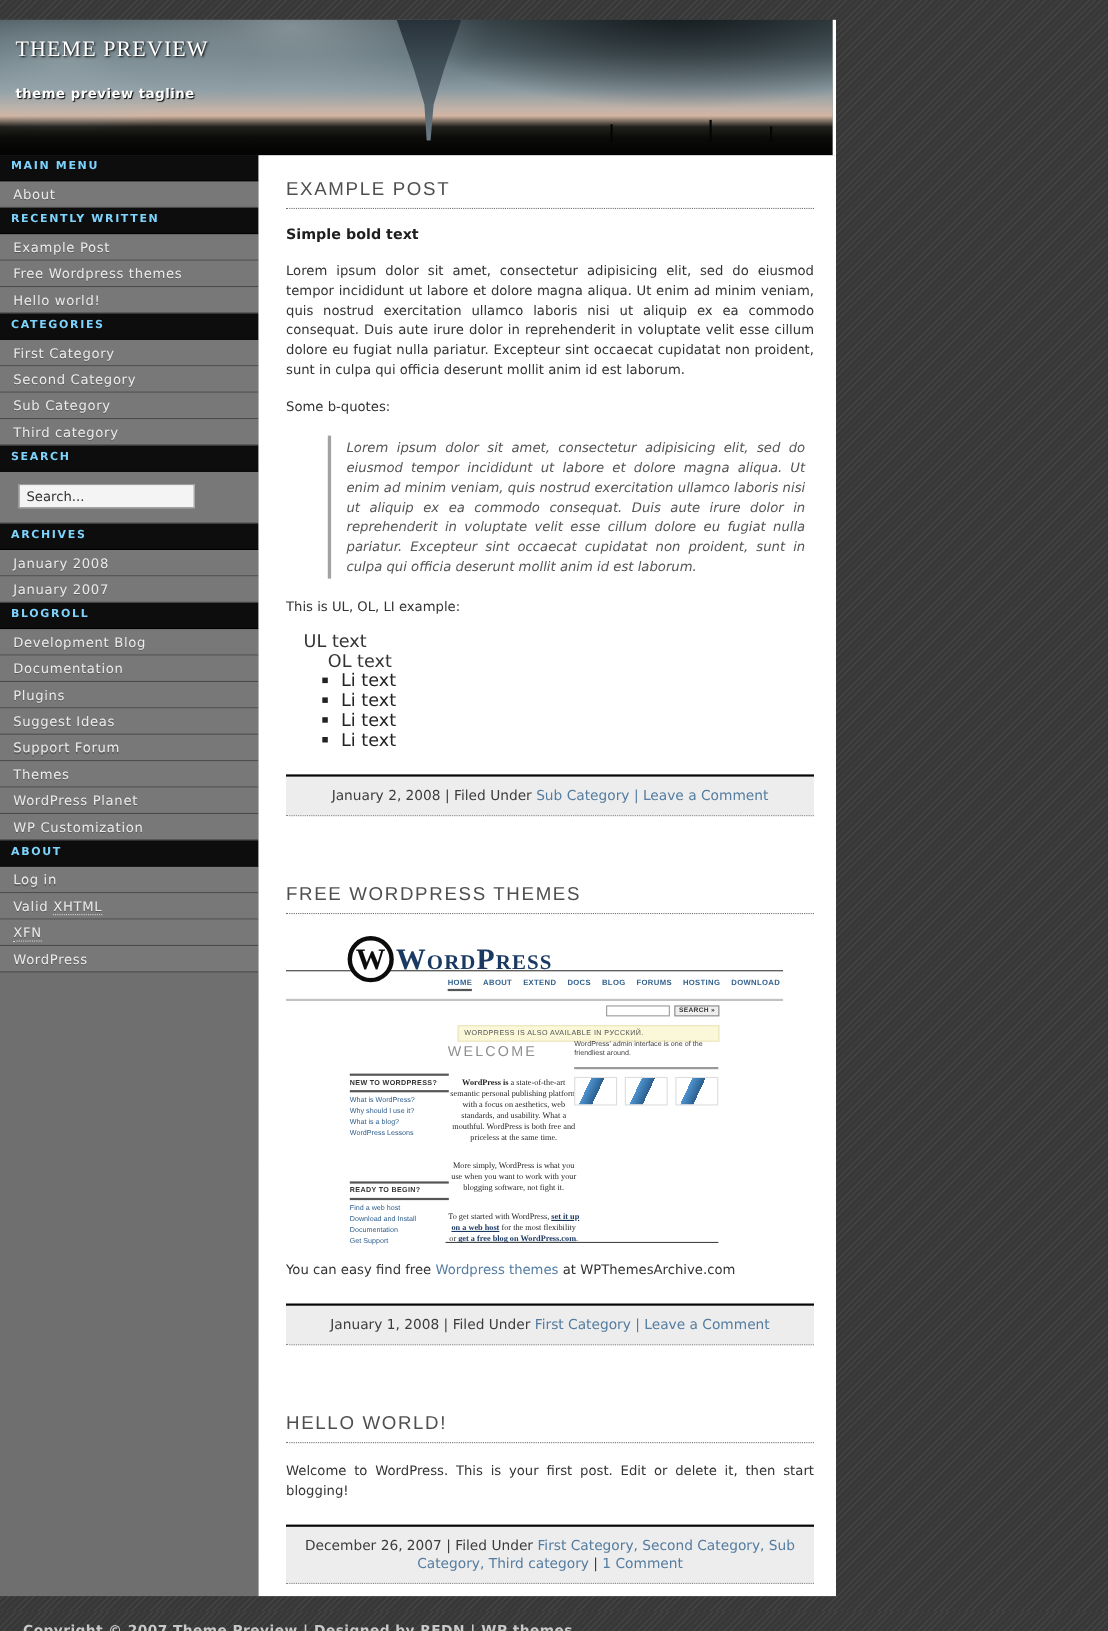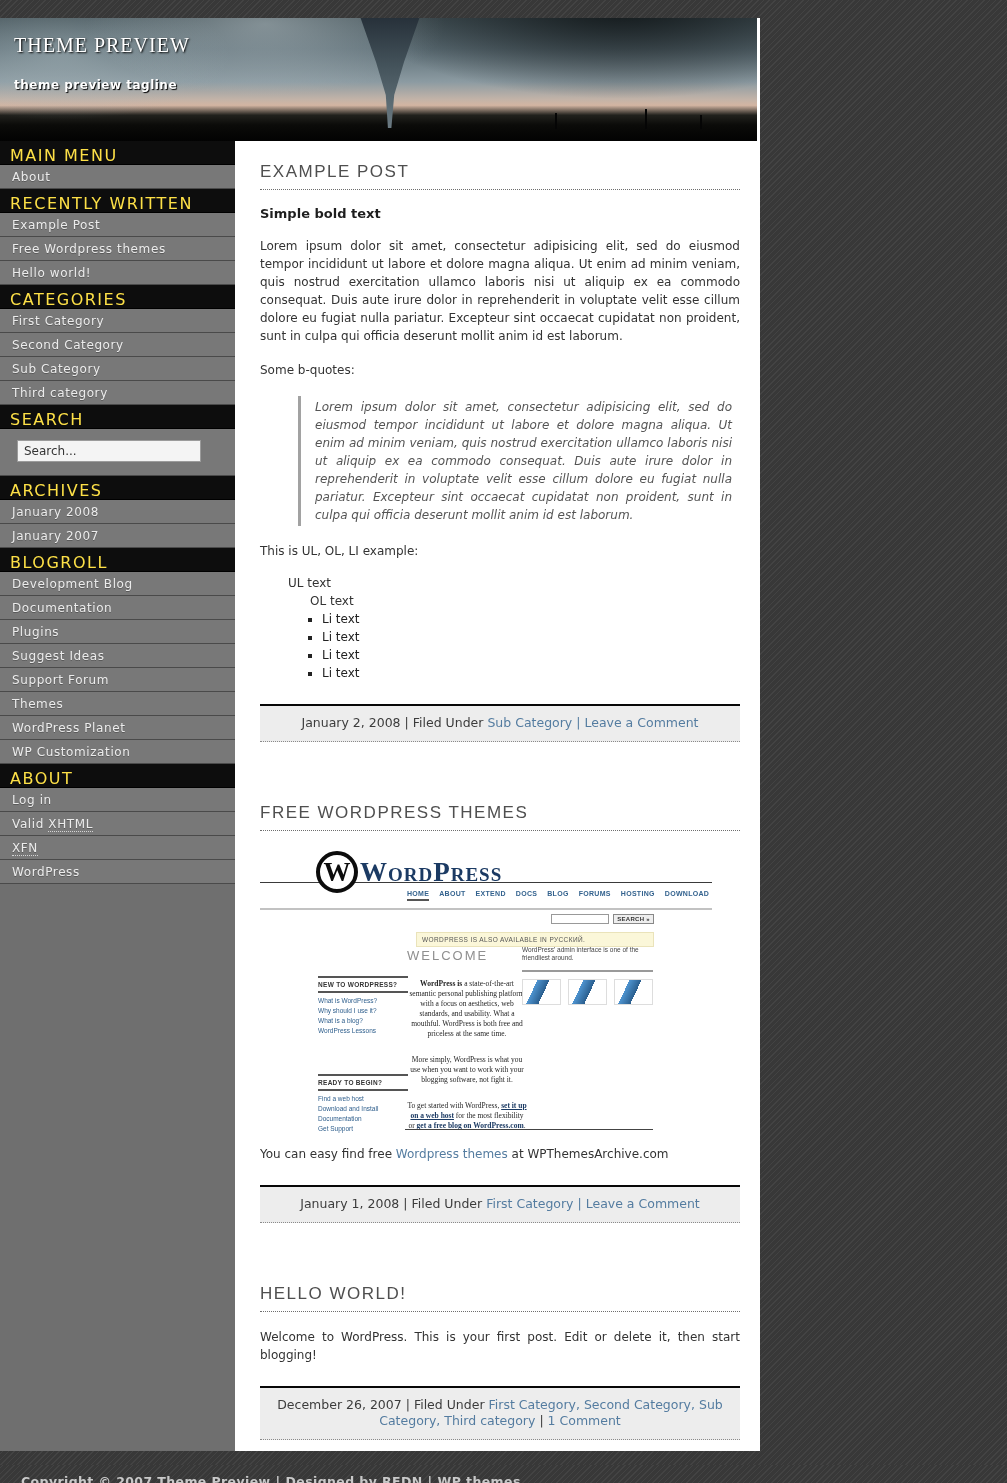--- a/index.html
+++ b/index.html
@@ -39,48 +39,48 @@
     font-size:12px; letter-spacing:0.5px; text-shadow:1px 1px 1px #000;
   }
 
   
   .page-body { display:flex; height:1310px; }
   .sidebar { width:235px; background:#6f6f6f; flex-shrink:0; }
   .content { width:525px; background:#fff; padding:21px 20px 0 25px; }
 
   
   .side-header {
-    background:#0d0d0d; color:#fde047; font-weight:normal; font-size:16px;
+    background:#0d0d0d; color:#7dd3fc; font-weight:bold; font-size:10px;
     letter-spacing:1.5px; padding:5px 0 5px 10px; border-bottom:1px solid #000; height:24px;
   }
   .side-item {
     background:#787878; color:#ececec; font-size:12px; letter-spacing:0.6px;
     padding:5px 0 5px 12px; border-bottom:1px solid #4a4a4a; height:24px; cursor:pointer;
     text-shadow:0 1px 0 rgba(0,0,0,0.25);
   }
   .side-item .abbr { border-bottom:1px dotted #d5d5d5; }
   .search-area { background:#787878; padding:11px 0 13px 17px; border-bottom:1px solid #4a4a4a; }
   .search-area input {
-    width:184px; height:22px; border:1px solid #9b9b9b; background:#f4f4f4;
+    width:160px; height:22px; border:1px solid #9b9b9b; background:#f4f4f4;
     font-family:"DejaVu Sans",sans-serif; font-size:12px; color:#333; padding:2px 6px;
   }
 
   
   .post-title {
     font-family:"Liberation Sans",sans-serif; font-size:17px; font-weight:normal;
     color:#4f4f4f; letter-spacing:1.5px; padding-bottom:7px;
     border-bottom:1px dotted #6e6e6e; cursor:pointer;
   }
   .post p { font-size:12px; line-height:18px; color:#333; text-align:justify; margin-top:16px; }
   .bold-head { font-size:13px; font-weight:bold; color:#1e1e1e; margin-top:16px; }
   blockquote {
     margin:17px 8px 0 38px; padding:2px 0 2px 14px; border-left:3px solid #a2a2a2;
     font-style:italic; color:#555; font-size:12px; line-height:18px; text-align:justify;
   }
-  .list-block { margin:14px 0 0 28px; font-size:12px; color:#333; line-height:18px; }
+  .list-block { margin:14px 0 0 16px; font-size:16px; color:#333; line-height:18px; }
   .ol-line { margin-left:22px; }
   .list-block ul { list-style:square; margin-left:34px; color:#222; }
   .post-meta {
     margin-top:22px; background:#ededed; border-top:2px solid #070707;
     border-bottom:1px dotted #8a8a8a; padding:9px 10px 10px; font-size:12.5px;
     color:#3c3c3c; line-height:16px;text-align:center;
   }
   .post-meta a, .content a { color:#547ca0; text-decoration:none; cursor:pointer; }
   .blue { color:#547ca0; }
   .gap-lg { margin-top:61px; }

